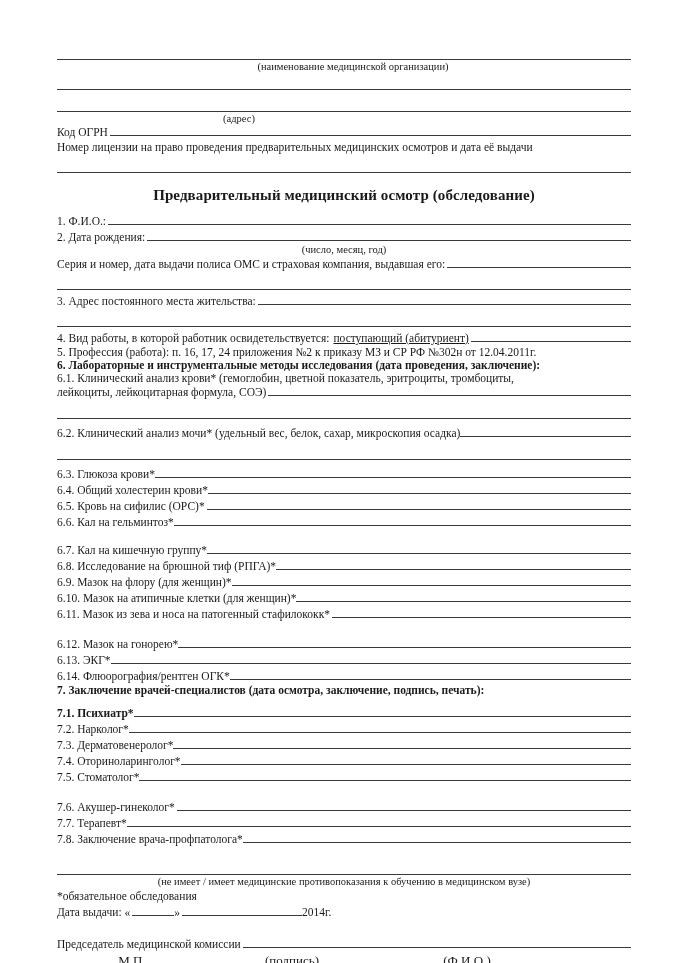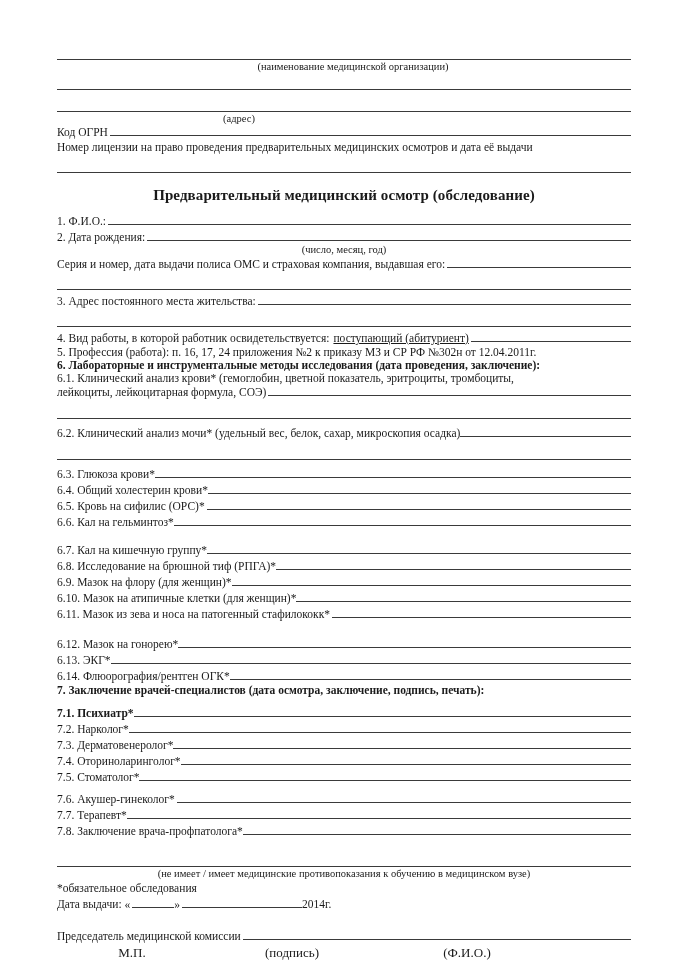--- a/index.html
+++ b/index.html
@@ -213,21 +213,21 @@
   <div class="line-row" style="margin-top:2px;">
     <span class="txt">7.4. Оториноларинголог*</span>
     <span class="fill nogap"></span>
   </div>
 
   <div class="line-row" style="margin-top:2px;">
     <span class="txt">7.5. Стоматолог*</span>
     <span class="fill nogap"></span>
   </div>
 
-  <div class="line-row" style="margin-top:8px;">
+  <div class="line-row" style="margin-top:16px;">
     <span class="txt">7.6. Акушер-гинеколог*</span>
     <span class="fill"></span>
   </div>
 
   <div class="line-row" style="margin-top:2px;">
     <span class="txt">7.7. Терапевт*</span>
     <span class="fill nogap"></span>
   </div>
 
   <div class="line-row" style="margin-top:2px;">

